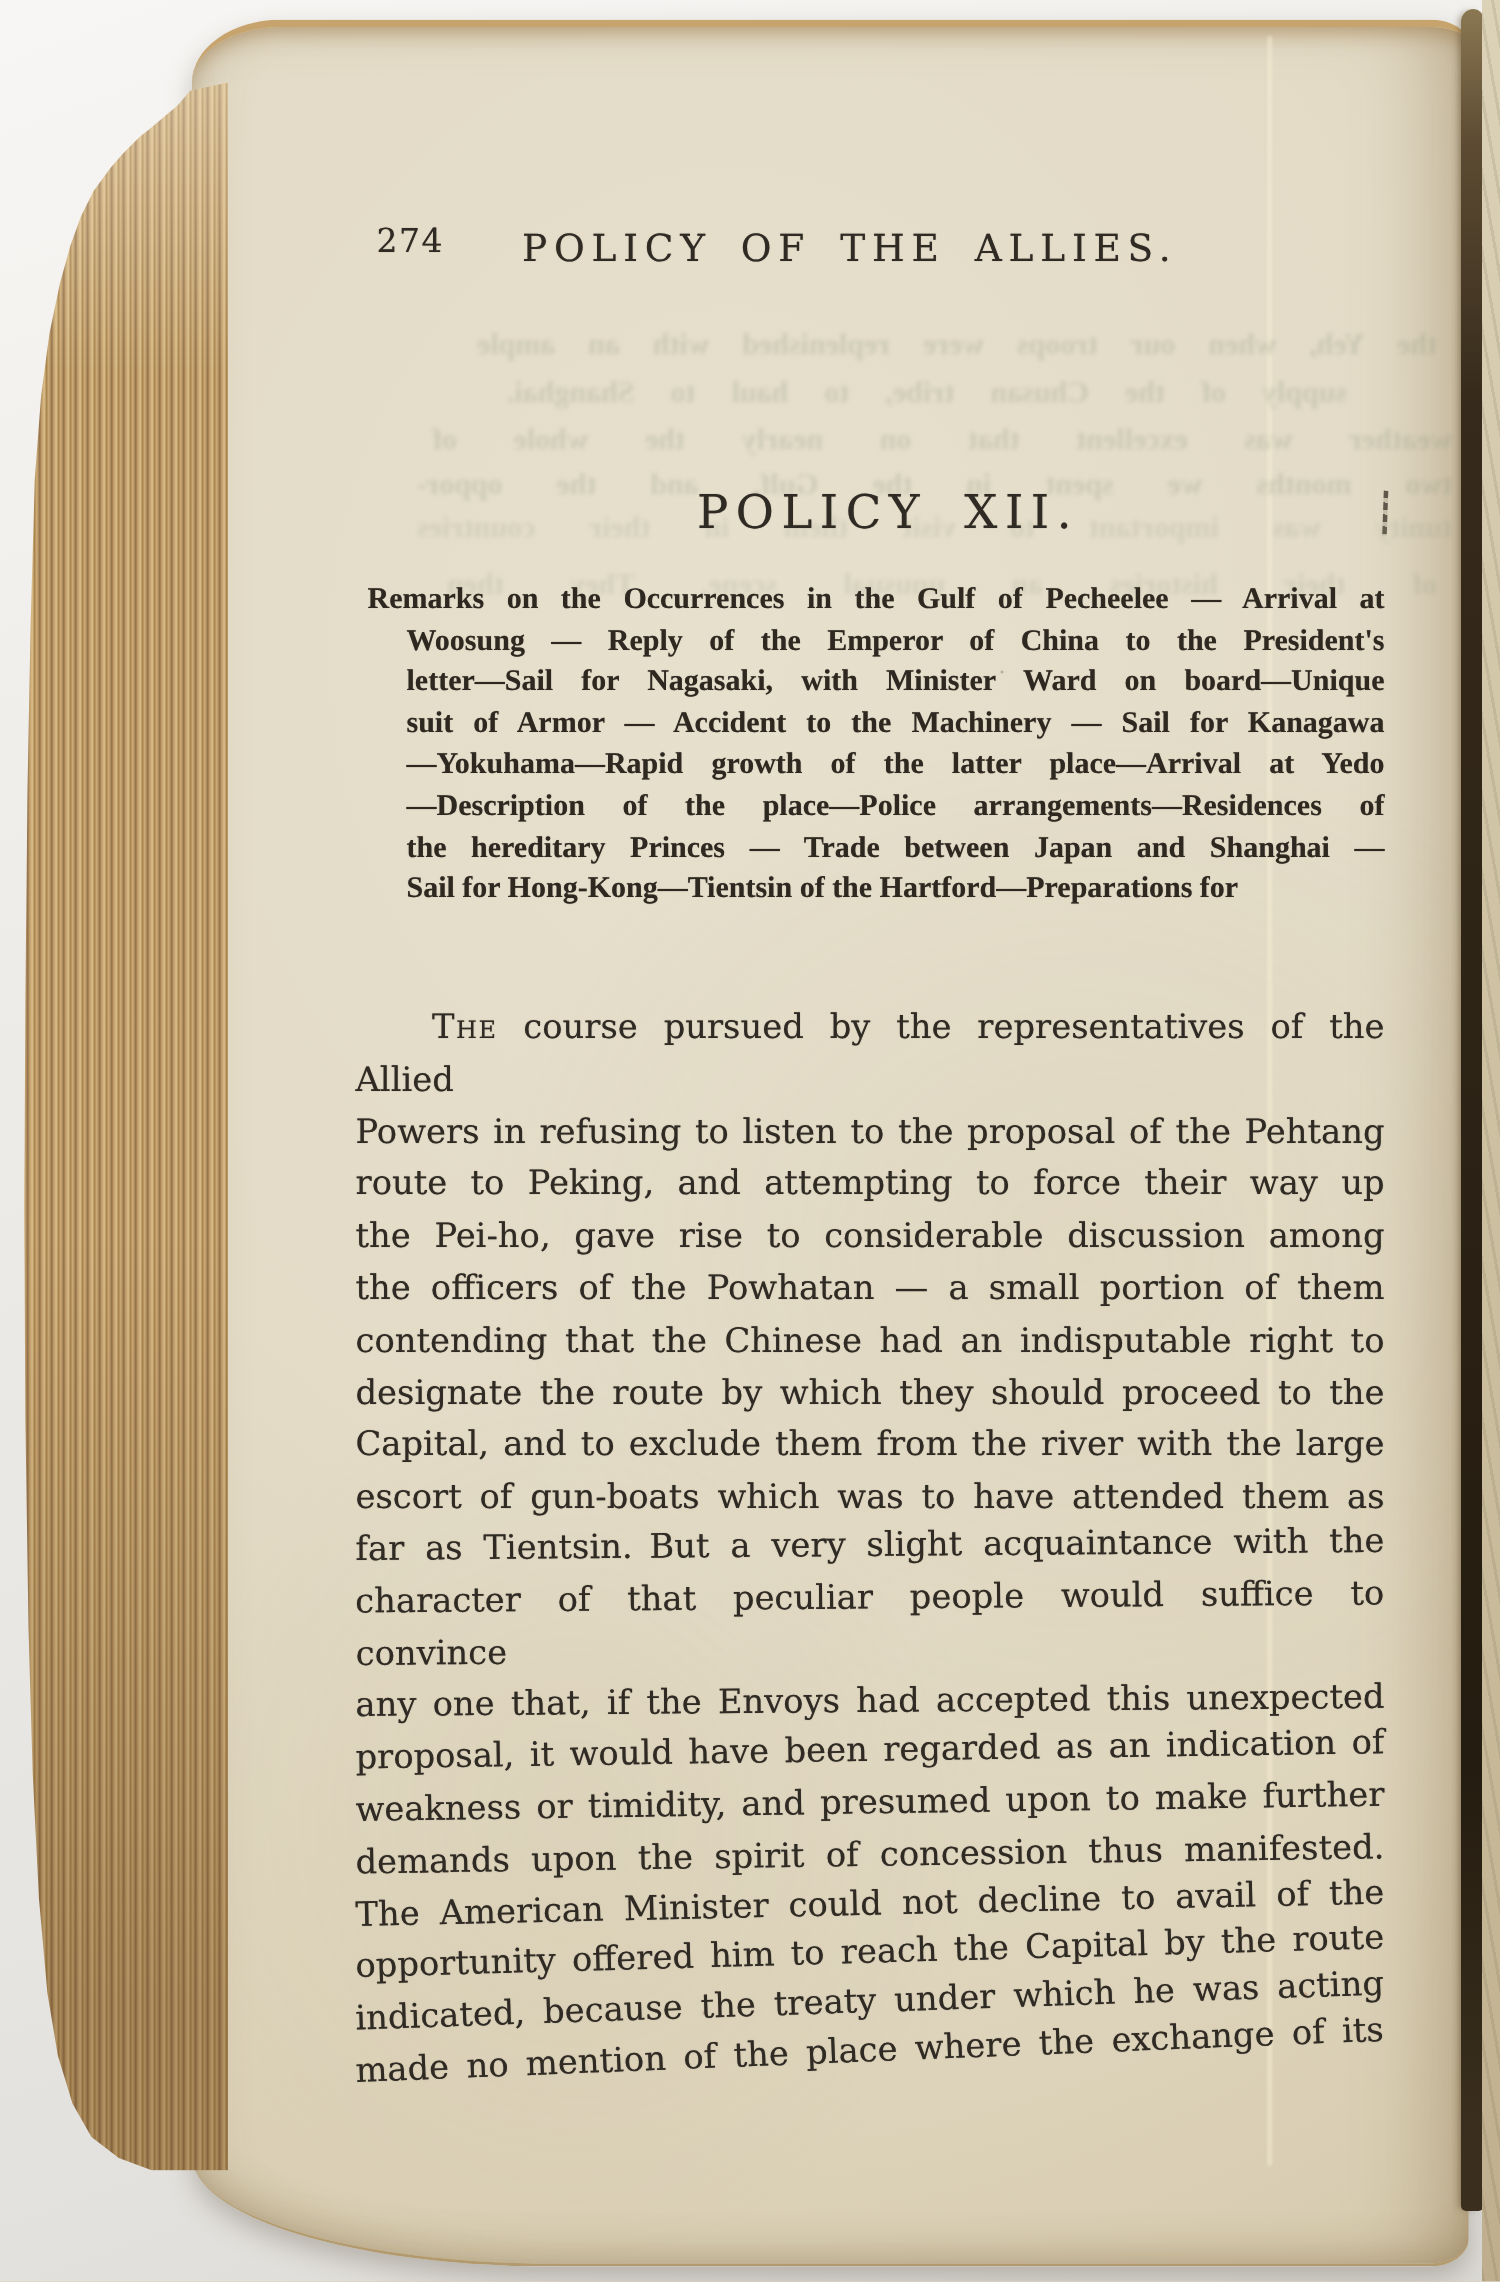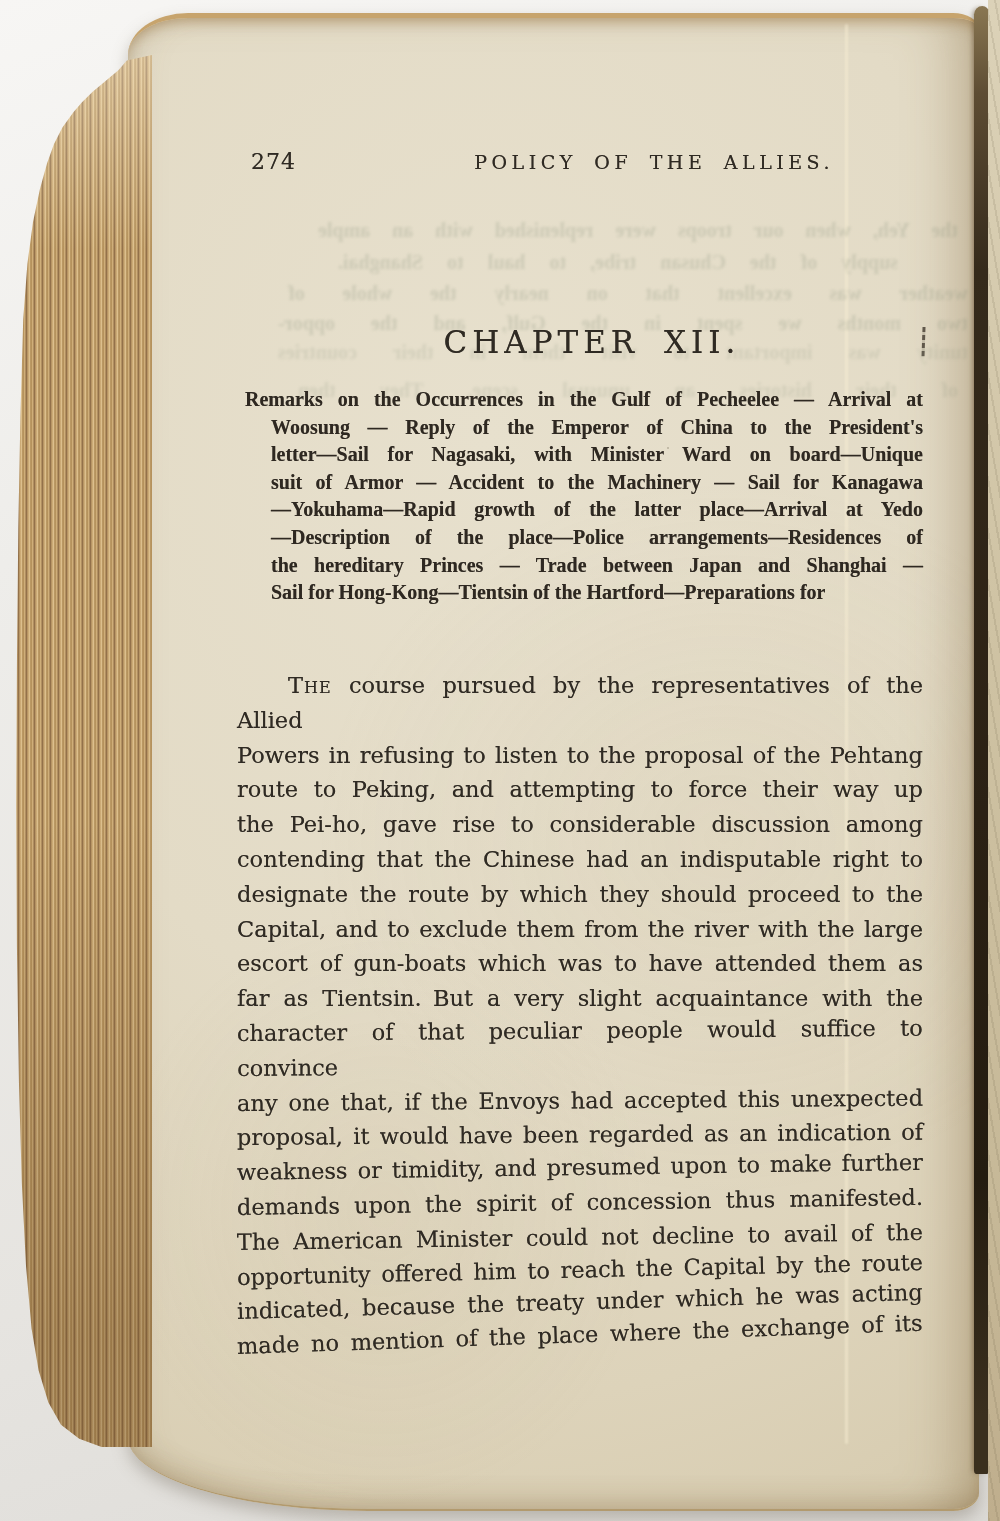--- a/index.html
+++ b/index.html
@@ -56,22 +56,22 @@
   .next-page{
     position:absolute;left:988px;top:0;width:12px;height:1521px;
     background:linear-gradient(180deg,#dcd2b8 0%,#cfc3a4 40%,#c6b897 80%,#bfae8d 100%);
   }
   .next-page::after{content:"";position:absolute;inset:0;opacity:.45;
     background:repeating-linear-gradient(80deg, rgba(90,80,55,.28) 0 2px, transparent 2px 9px);}
 
   
   .ink{color:#2f2a23;text-shadow:0 0 .6px rgba(47,42,35,.6);}
   .pageno{position:absolute;left:123px;top:131px;font-size:22px;letter-spacing:1px;text-align:center;}
-  .runhead{position:absolute;left:220px;right:145px;top:133px;text-align:right;
-    font-size:19px;letter-spacing:4.5px;word-spacing:7px;}
+  .runhead{position:absolute;left:220px;right:145px;top:133px;text-align:left;
+    font-size:25px;letter-spacing:4.5px;word-spacing:7px;}
   .chapter{position:absolute;left:77px;right:0;top:306px;text-align:center;
     font-size:31px;letter-spacing:5px;word-spacing:10px;z-index:3;}
   .stray-mark{position:absolute;left:794px;top:309px;width:2.5px;height:30px;
     transform:rotate(2deg);opacity:.85;
     background:repeating-linear-gradient(180deg,#4a4136 0 5px, rgba(74,65,54,.2) 5px 8px);}
 
   .summary{position:absolute;left:117px;top:368px;width:678px;z-index:3;
     font-family:"Liberation Serif",serif;font-weight:700;
     font-size:20px;line-height:27.6px;color:#2e2821;text-shadow:0 0 .5px rgba(46,40,33,.5);}
   .sline{text-align:justify;text-align-last:justify;padding-left:26px;}
@@ -114,39 +114,40 @@
       <div class="gline g1">the Yeh, when our troops were replenished with an ample</div>
       <div class="gline g2">supply of the Chusan tribe, to haul to Shanghai.</div>
       <div class="gline g3">weather was excellent that on nearly the whole of</div>
       <div class="gline g4">two months we spent in the Gulf, and the oppor-</div>
       <div class="gline g5">tunity was important to visit them in their countries</div>
       <div class="gline g6">of their histories an unusual scene. They then</div>
     </div>
 
     <div class="pageno ink">274</div>
     <div class="runhead ink">POLICY OF THE ALLIES.</div>
-    <div class="chapter ink">CHAPTER XII.</div>
+    <div class="chapter ink">POLICY XII.</div>
     <div class="stray-mark"></div>
 
     <div class="summary">
       <div class="sline">Remarks on the Occurrences in the Gulf of Pecheelee — Arrival at</div>
       <div class="sline">Woosung — Reply of the Emperor of China to the President's</div>
       <div class="sline">letter—Sail for Nagasaki, with Minister Ward on board—Unique</div>
       <div class="sline">suit of Armor — Accident to the Machinery — Sail for Kanagawa</div>
       <div class="sline">—Yokuhama—Rapid growth of the latter place—Arrival at Yedo</div>
       <div class="sline">—Description of the place—Police arrangements—Residences of</div>
       <div class="sline">the hereditary Princes — Trade between Japan and Shanghai —</div>
       <div class="sline">Sail for Hong-Kong—Tientsin of the Hartford—Preparations for</div>
     </div>
 
     <div class="bodytext ink">
       <div class="bline"><span class="lead">The</span> <span>course pursued by the representatives of the Allied</span></div>
       <div class="bline">Powers in refusing to listen to the proposal of the Pehtang</div>
       <div class="bline">route to Peking, and attempting to force their way up</div>
       <div class="bline">the Pei-ho, gave rise to considerable discussion among</div>
+      <div class="bline">the officers of the Powhatan — a small portion of them</div>
       <div class="bline">contending that the Chinese had an indisputable right to</div>
       <div class="bline">designate the route by which they should proceed to the</div>
       <div class="bline">Capital, and to exclude them from the river with the large</div>
       <div class="bline">escort of gun-boats which was to have attended them as</div>
       <div class="bline">far as Tientsin. But a very slight acquaintance with the</div>
       <div class="bline">character of that peculiar people would suffice to convince</div>
       <div class="bline">any one that, if the Envoys had accepted this unexpected</div>
       <div class="bline">proposal, it would have been regarded as an indication of</div>
       <div class="bline">weakness or timidity, and presumed upon to make further</div>
       <div class="bline">demands upon the spirit of concession thus manifested.</div>

